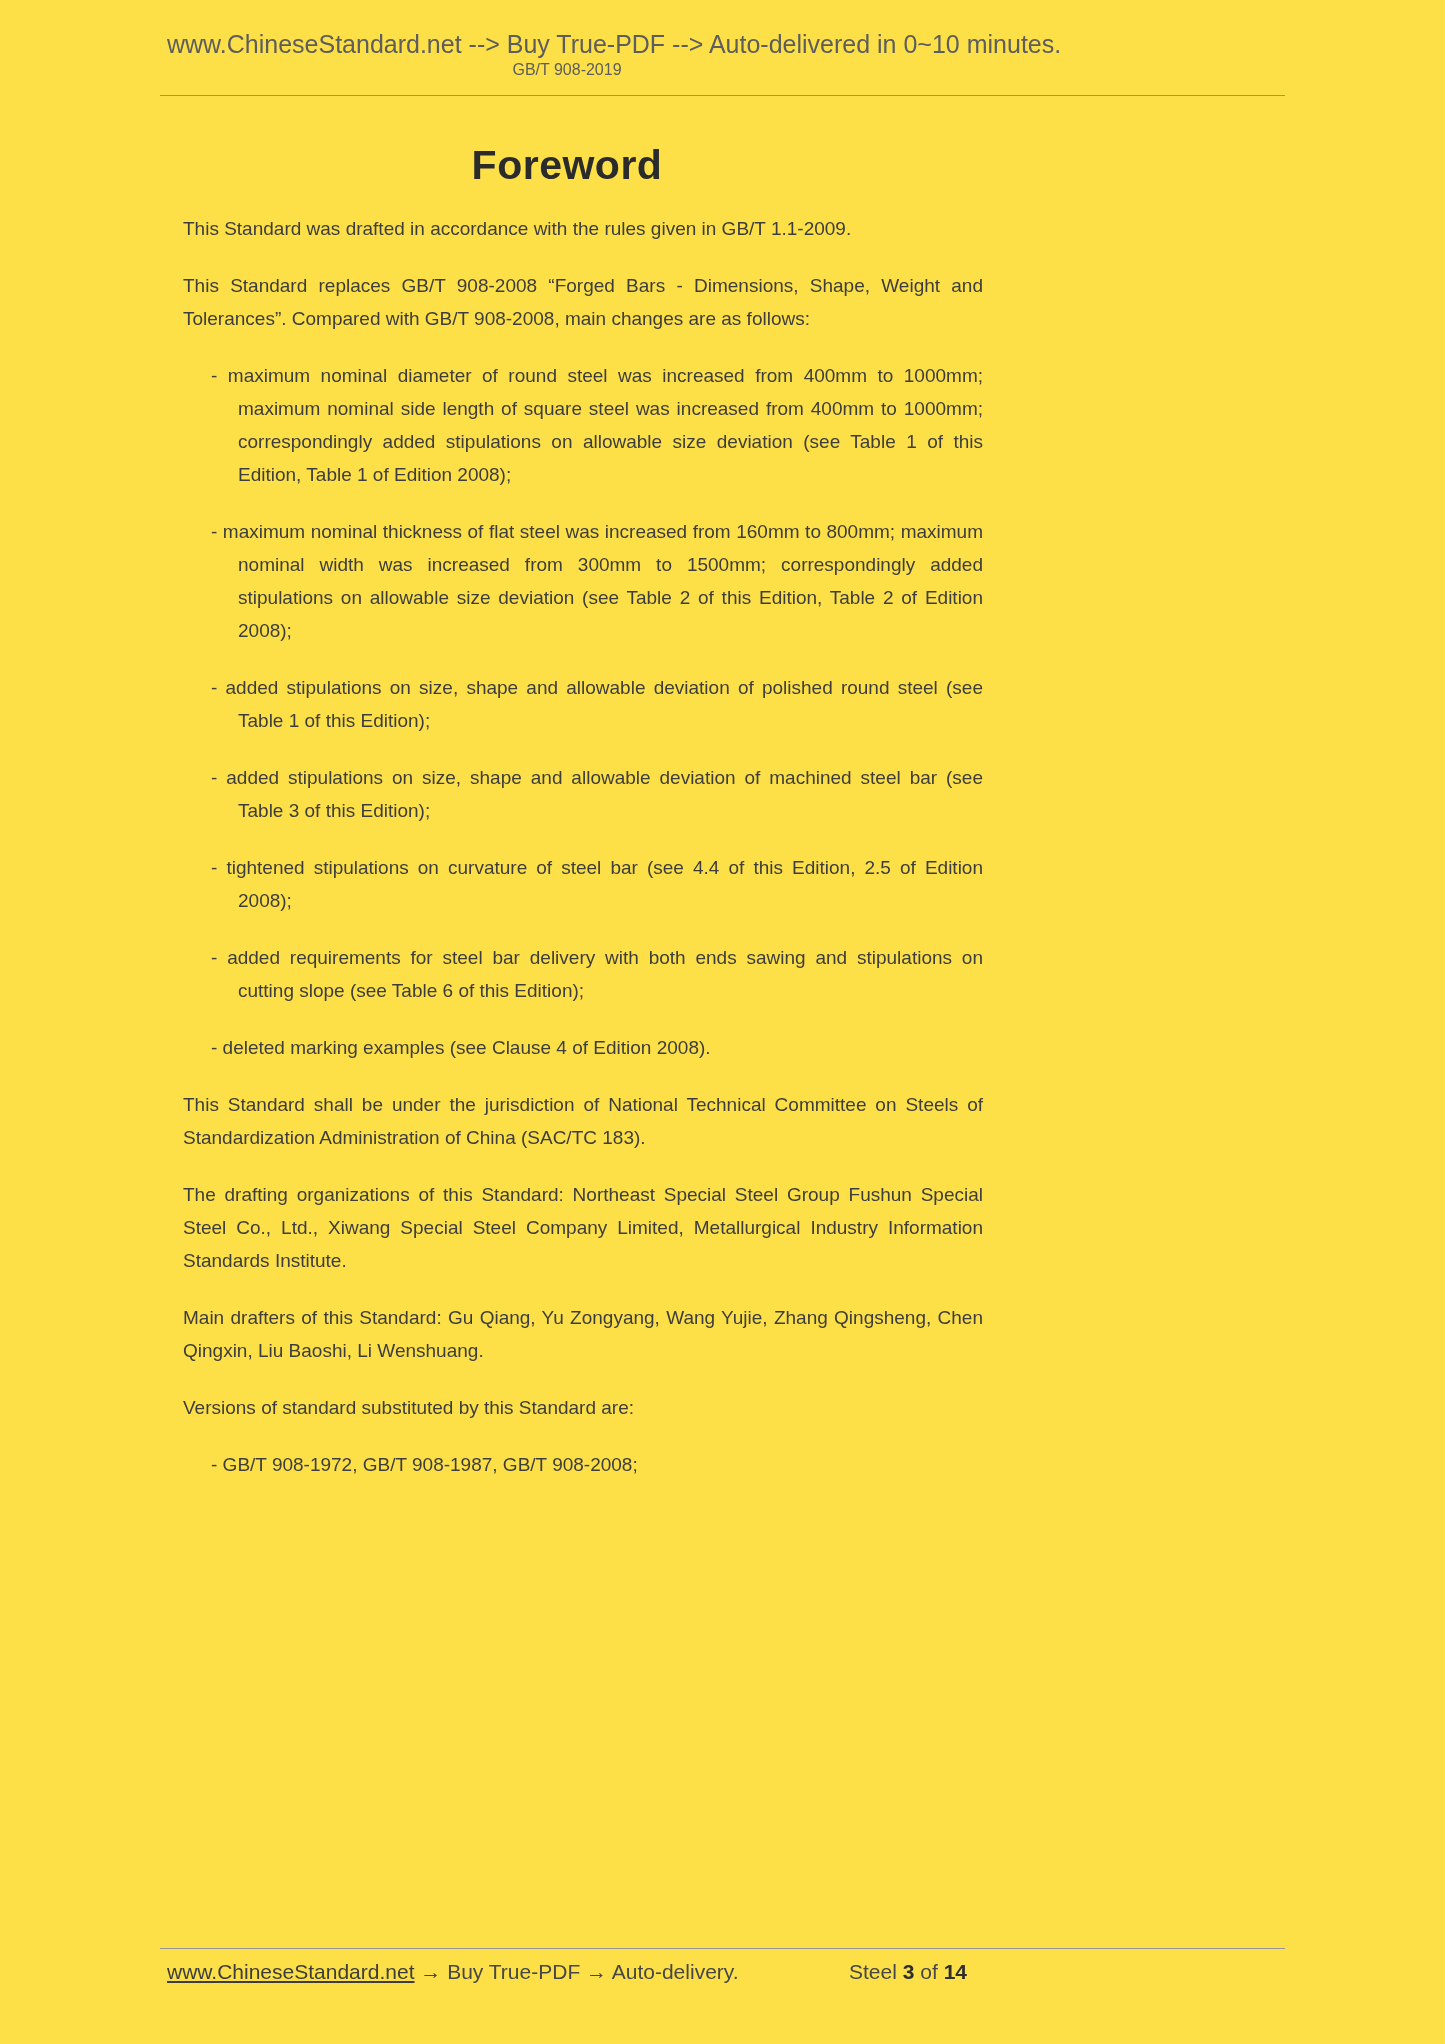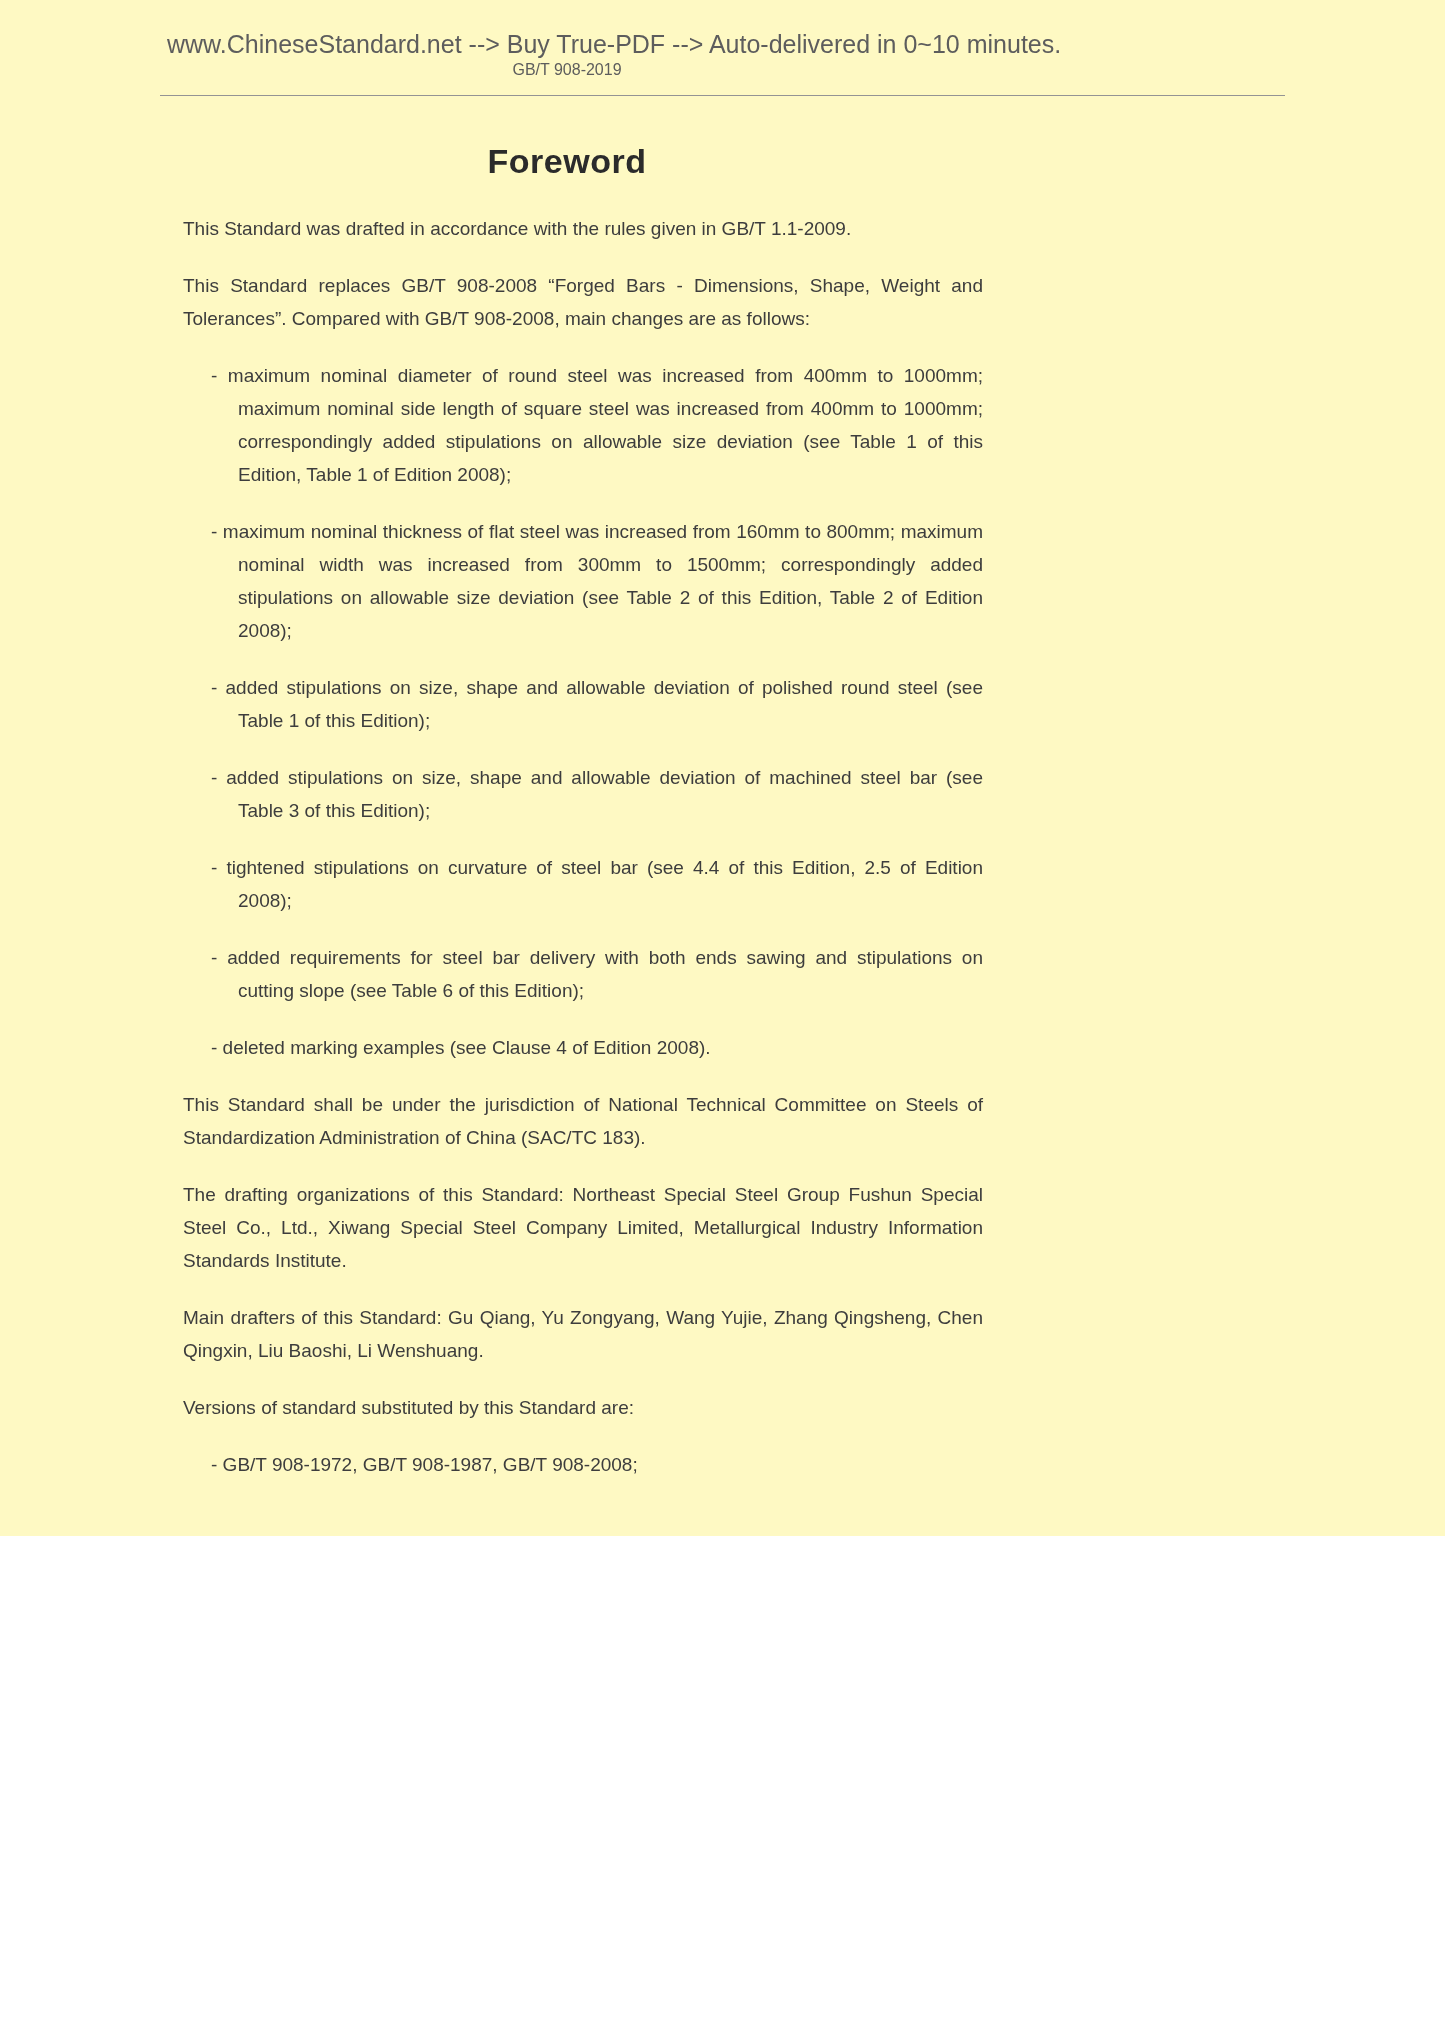--- a/index.html
+++ b/index.html
@@ -1,22 +1,22 @@
 <!DOCTYPE html>
 <html><head>
 <meta charset="utf-8">
 <style>
   * { box-sizing: border-box; }
   html, body { margin: 0; padding: 0; background: #ffffff; }
 
   .page {
     position: relative;
     width: 1445px;
-    height: 1536px;
-    background: #fef9c3;
+    height: 2044px;
+    background: #fde047;
     font-family: "Liberation Sans", "DejaVu Sans", sans-serif;
     color: #3d3d3d;
     overflow: hidden;
   }
 
   
   .header-banner {
     position: absolute;
     top: 30px;
     left: 167px;
@@ -45,21 +45,21 @@
   .header-rule { top: 95px; }
 
   
   .page-title {
     position: absolute;
     top: 142px;
     left: 167px;
     width: 800px;
     margin: 0;
     text-align: center;
-    font-size: 34px;
+    font-size: 41px;
     font-weight: bold;
     color: #2b2b2b;
     letter-spacing: 0.5px;
   }
 
   
   .doc-body {
     position: absolute;
     top: 212px;
     left: 183px;

